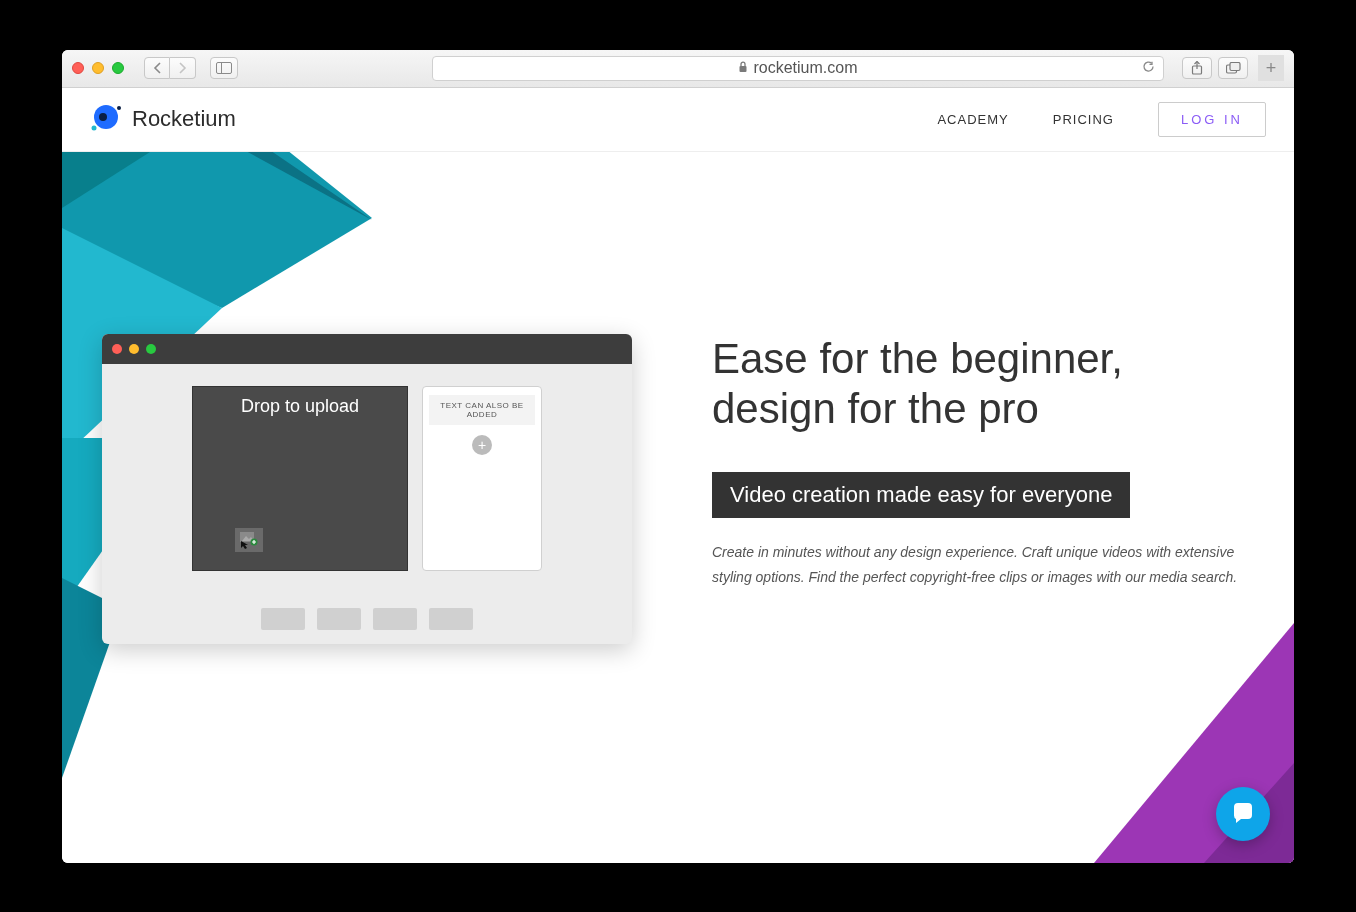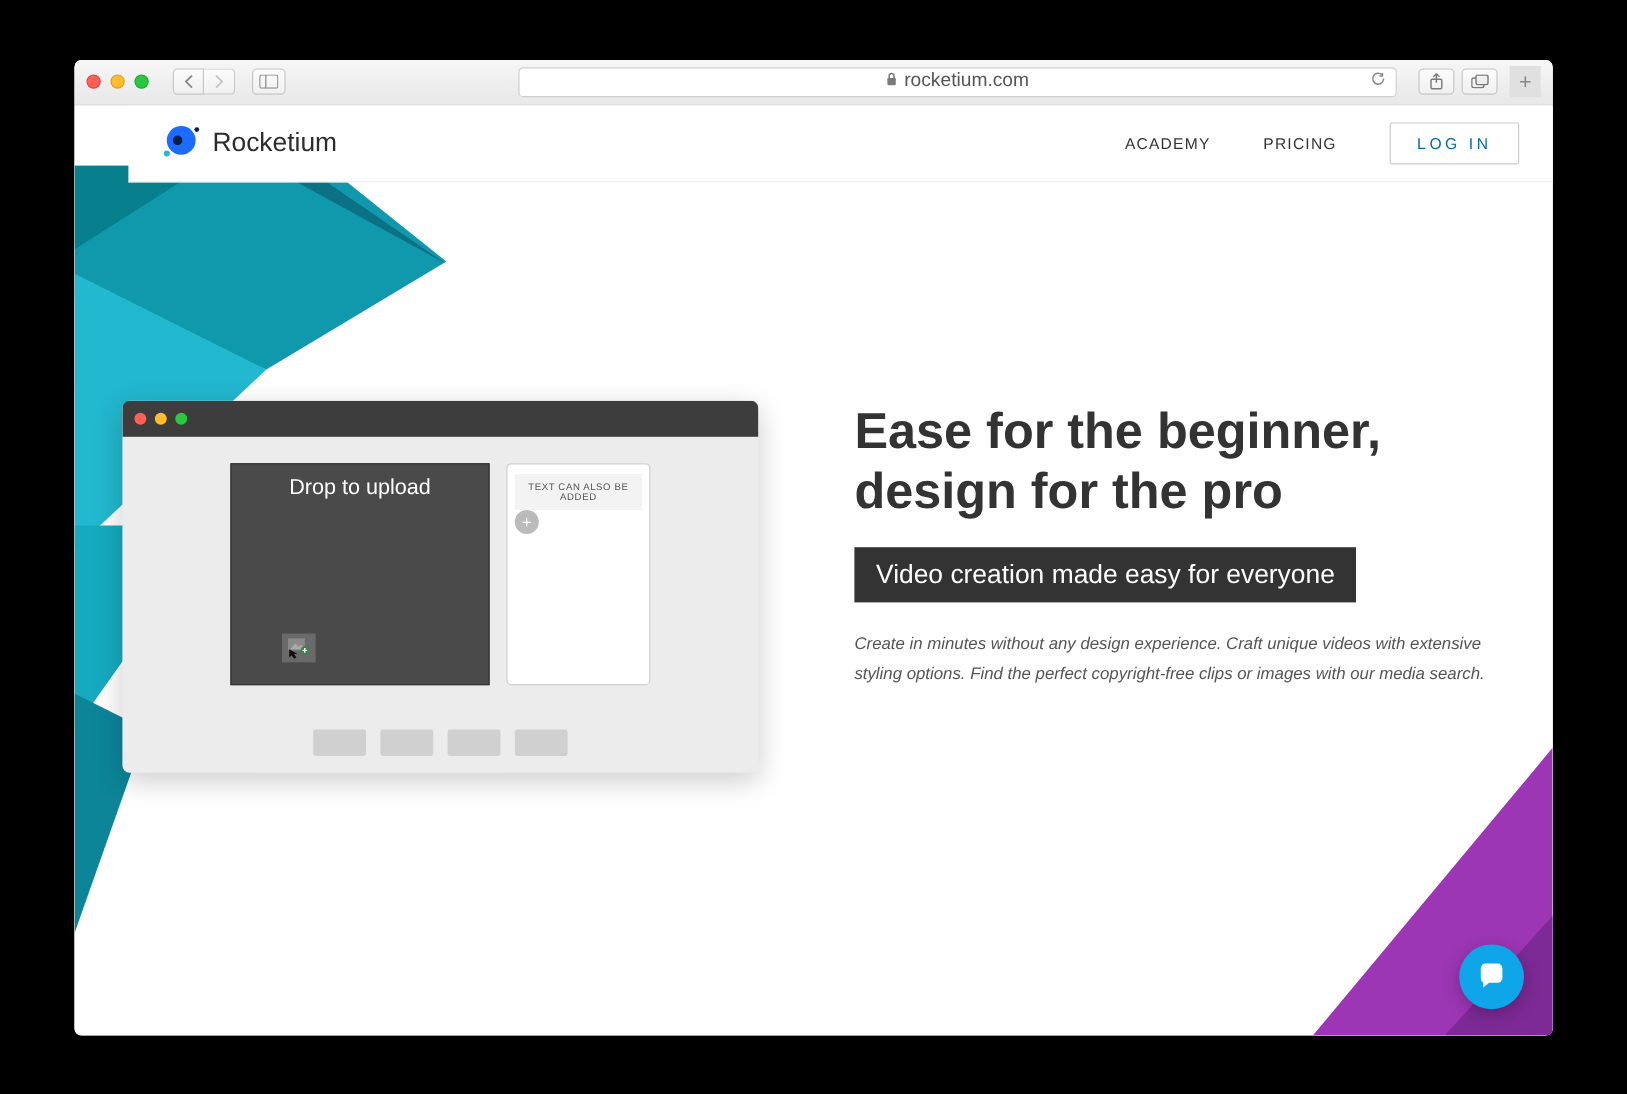--- a/index.html
+++ b/index.html
@@ -113,32 +113,31 @@
     
     .site-header {
       height: 64px;
       display: flex;
       align-items: center;
       padding: 0 28px;
       border-bottom: 1px solid #eee;
       background: #fff;
       position: relative;
       z-index: 5;
-      margin-left: 45px;
     }
     .logo-wrap { display: flex; align-items: center; gap: 10px; }
     .logo-text { font-size: 22px; font-weight: 500; color: #2c2c2c; }
     .nav-right { margin-left: auto; display: flex; gap: 44px; align-items: center; }
     .nav-link { font-size: 13px; letter-spacing: 1px; color: #333; font-weight: 500; }
     .login-btn {
       border: 1px solid #ccc;
       padding: 9px 22px;
       font-size: 13px;
       letter-spacing: 3px;
-      color: #0369a1;
+      color: #8b5cf6;
       background: #fff;
       border-radius: 2px;
     }
     
     .hero {
       position: absolute;
       top: 56px; left: 0; right: 0; bottom: 0;
       display: flex;
       align-items: flex-start;
       padding: 0;
@@ -152,22 +151,22 @@
     .hero-right {
       position: absolute;
       left: 650px;
       top: 190px;
       width: 530px;
     }
     .headline {
       font-size: 42px;
       line-height: 1.2;
       color: #333;
-      font-weight: 700;
-      margin-bottom: 22px;
+      font-weight: 400;
+      margin-bottom: 38px;
     }
     .subhead-box {
       background: #333;
       color: #fff;
       display: inline-block;
       padding: 10px 18px;
       font-size: 22px;
       margin-bottom: 22px;
     }
     .body-copy {
@@ -212,21 +211,21 @@
       width: 28px; height: 24px;
       background: #6a6a6a;
       display: flex; align-items: center; justify-content: center;
     }
     .ei-side {
       width: 122px; height: 185px;
       background: #fff;
       border: 1px solid #d0d0d0;
       border-radius: 4px;
       padding: 8px 6px;
-      display: flex; flex-direction: column; 
+      display: flex; flex-direction: column; align-items: center; gap: 10px;
     }
     .ei-side-text {
       font-size: 8px;
       letter-spacing: 0.5px;
       color: #555;
       background: #f3f3f3;
       padding: 6px 4px;
       width: 100%;
       text-align: center;
     }

